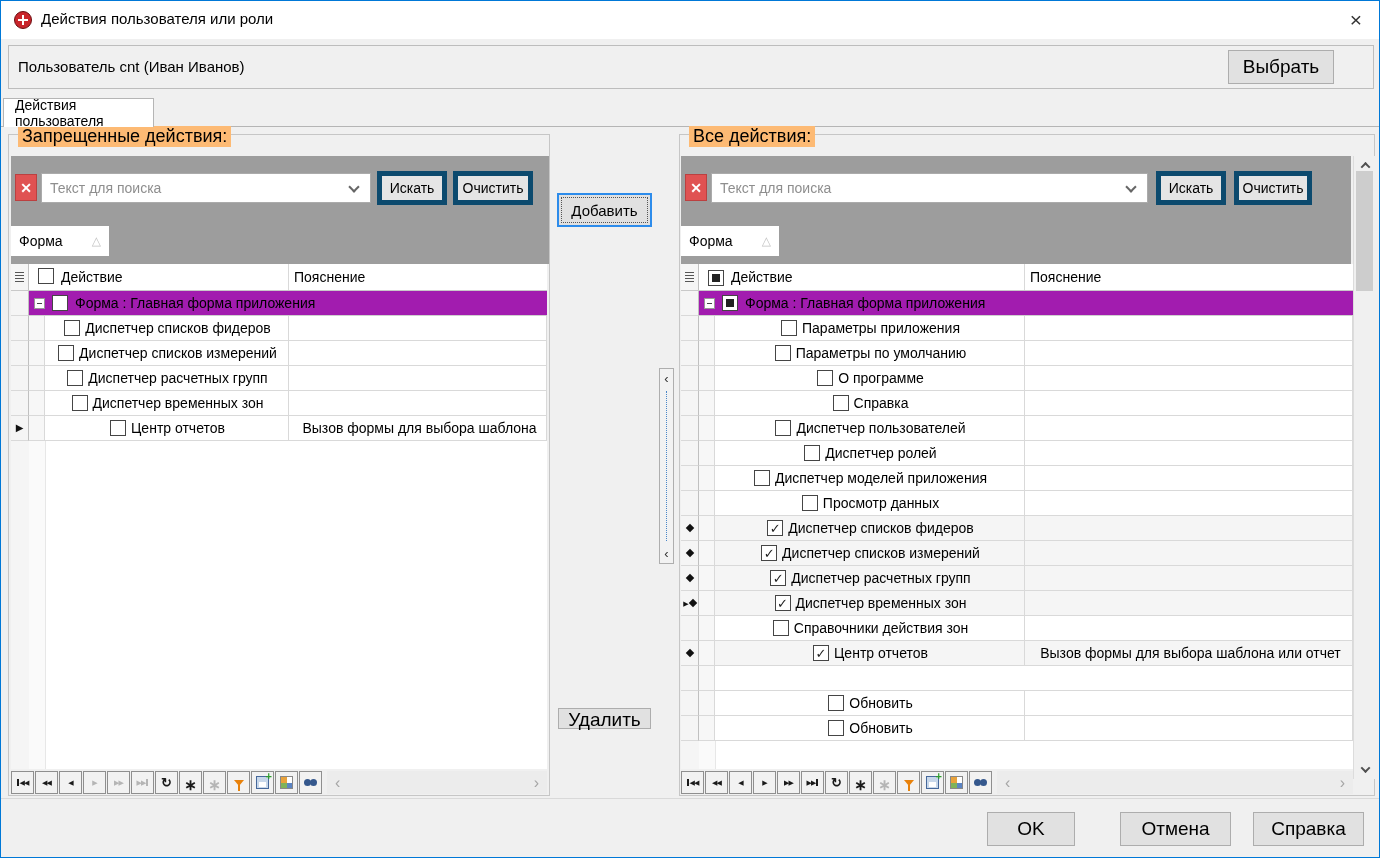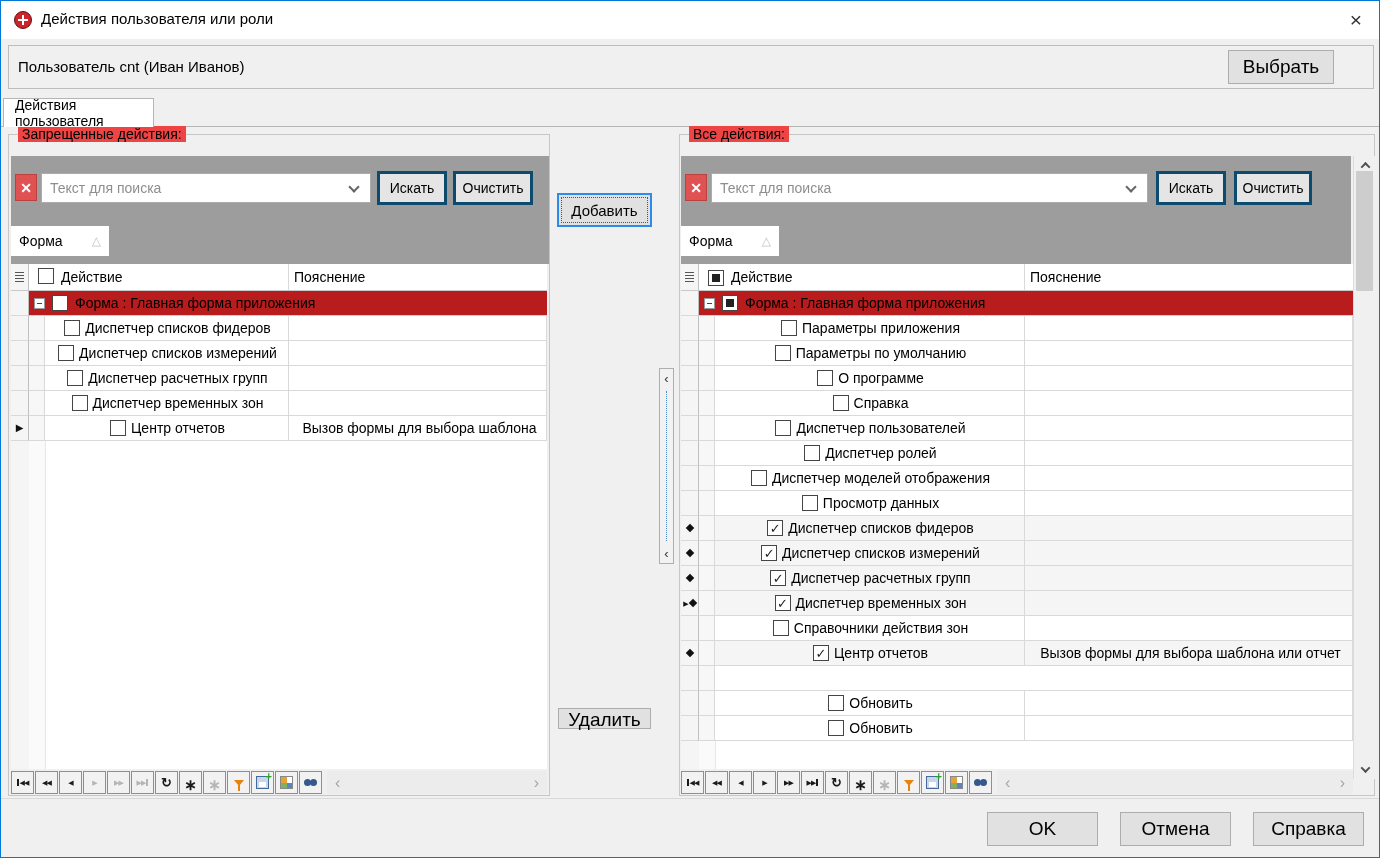--- a/index.html
+++ b/index.html
@@ -29,35 +29,35 @@
   
   .paneline { position:absolute; left:0; top:125px; right:0; height:1px; background:#b5b5b5; }
   .tab { position:absolute; left:2px; top:97px; width:151px; height:29px; background:#fff;
          border:1px solid #b5b5b5; border-bottom:none; z-index:2; display:flex; align-items:center;
          padding-left:11px; font-size:14px; }
 
   
   .gb { position:absolute; top:133px; height:662px; border:1px solid #c6c6c6; background:#f0f0f0; }
   .gb-left { left:7px; width:542px; }
   .gb-right { left:678px; width:696px; }
-  .gb-label { position:absolute; top:-9px; left:9px; background:#ef4444; padding:0 4px; font-size:14px; }
+  .gb-label { position:absolute; top:-9px; left:9px; background:#fdba74; padding:0 4px; font-size:18px; }
 
   
   .tb { position:absolute; top:155px; height:108px; background:#9d9d9d; }
   .tb-left { left:10px; width:538px; }
   .tb-right { left:680px; width:670px; }
   .redx { position:absolute; left:4px; top:18px; width:22px; height:27px; background:#e05252;
           border:1px solid #bb4040; color:#fff; font-size:14px; font-weight:bold;
           display:flex; align-items:center; justify-content:center; }
   .combo { position:absolute; left:30px; top:17px; height:30px; background:#fff;
            border:1px solid #ababab; display:flex; align-items:center; padding-left:8px; }
   .combo .ph { color:#8e8e8e; font-size:14px; }
   .cdown { position:absolute; right:12px; top:9px; width:8px; height:8px;
            border-right:2px solid #666; border-bottom:2px solid #666; transform:rotate(45deg); }
-  .tbtn { position:absolute; top:15px; height:34px; background:#e5e5e5; border:3px solid #0c4a6e;
+  .tbtn { position:absolute; top:15px; height:34px; background:#e5e5e5; border:5px solid #0c4a6e;
           font-family:"Liberation Sans",sans-serif; font-size:14px; }
   .chip { position:absolute; left:0; top:70px; width:98px; height:30px; background:#fff;
           display:flex; align-items:center; padding:0 8px; justify-content:space-between; }
   .tri { color:#c4c4c4; font-size:12px; }
 
   
   .grid { position:absolute; top:263px; height:505px; background:#fff; overflow:hidden; }
   .grid-left  { left:10px;  width:536px; --split:278px; --action:244px; }
   .grid-right { left:680px; width:672px; --split:344px; --action:310px; }
   .grid::before { content:''; position:absolute; left:0; top:27px; bottom:0; width:18px;
@@ -71,21 +71,21 @@
                 display:flex; align-items:center; justify-content:center; }
   .colchooser { width:9px; height:11px;
                 background:repeating-linear-gradient(to bottom,#555 0 1px,transparent 1px 3px); }
   .hbody { width:calc(var(--split) - 18px); display:flex; align-items:center; gap:7px;
            padding-left:9px; border-right:1px solid #d9d9d9; }
   .hnote { flex:1; display:flex; align-items:center; padding-left:5px; }
 
   .grow { display:flex; height:25px; }
   .grow .ind { width:18px; border-right:1px solid #c0c0c0; border-bottom:1px solid #d9d9d9; background:#f5f5f5; }
   .gbody { flex:1; display:flex; align-items:center; gap:7px; padding-left:5px;
-           background:#b91c1c; border-bottom:1px solid #cfcfcf; }
+           background:#a21caf; border-bottom:1px solid #cfcfcf; }
   .expander { width:11px; height:11px; border:1px solid #999; background:#fff; position:relative; flex:none; }
   .expander::after { content:''; position:absolute; left:2px; right:2px; top:4px; height:1px; background:#444; }
 
   .row { display:flex; height:25px; }
   .row .ind { width:18px; border-right:1px solid #c0c0c0; border-bottom:1px solid #d9d9d9;
               background:#f5f5f5; display:flex; align-items:center; justify-content:center; gap:1px; }
   .row .indent { width:16px; border-right:1px solid #d9d9d9; border-bottom:1px solid #d9d9d9; background:#f7f7f7; }
   .cell { border-bottom:1px solid #d9d9d9; background:#fff; display:flex; align-items:center;justify-content:center; }
   .cell.action { width:var(--action); gap:5px; padding-left:2px; border-right:1px solid #d9d9d9;
                  overflow:hidden; white-space:nowrap; }
@@ -145,21 +145,21 @@
   .sp-arrow { position:absolute; left:0; width:13px; text-align:center; font-size:13px; color:#333; line-height:1; }
   .sp-arrow.top{top:3px} .sp-arrow.bot{bottom:3px}
   .sp-dots { position:absolute; left:6px; top:22px; bottom:22px; border-left:1px dotted #4a86c8; }
 
   
   .add-btn { position:absolute; left:556px; top:192px; width:95px; height:34px; background:#e1e1e1;
              border:2px solid #2d8ceb; outline:1px dotted #555; outline-offset:-5px; font-size:15px;
              font-family:"Liberation Sans",sans-serif; }
   .del-btn { position:absolute; left:557px; top:707px; width:93px; height:21px; }
   .footer-sep { position:absolute; left:0; top:797px; right:0; height:1px; background:#d9d9d9; }
-  .ok-btn    { position:absolute; left:986px;  top:811px; width:111px; height:34px; }
+  .ok-btn    { position:absolute; left:986px;  top:811px; width:88px; height:34px; }
   .cancel-btn{ position:absolute; left:1119px; top:811px; width:111px; height:34px; }
   .help-btn  { position:absolute; left:1252px; top:811px; width:111px; height:34px; }
 </style>
 </head>
 <body>
 
 <div class="window">
 
   <div class="titlebar">
     <span class="appicon">
@@ -422,21 +422,21 @@
             <span class="cb unchecked"></span>
             <span class="rlabel">Диспетчер ролей</span>
           </span>
           <span class="cell note"></span>
         </div>
         <div class="row">
           <span class="ind"></span>
           <span class="indent"></span>
           <span class="cell action">
             <span class="cb unchecked"></span>
-            <span class="rlabel">Диспетчер моделей отображения</span>
+            <span class="rlabel">Диспетчер моделей приложения</span>
           </span>
           <span class="cell note"></span>
         </div>
         <div class="row">
           <span class="ind"></span>
           <span class="indent"></span>
           <span class="cell action">
             <span class="cb unchecked"></span>
             <span class="rlabel">Просмотр данных</span>
           </span>

